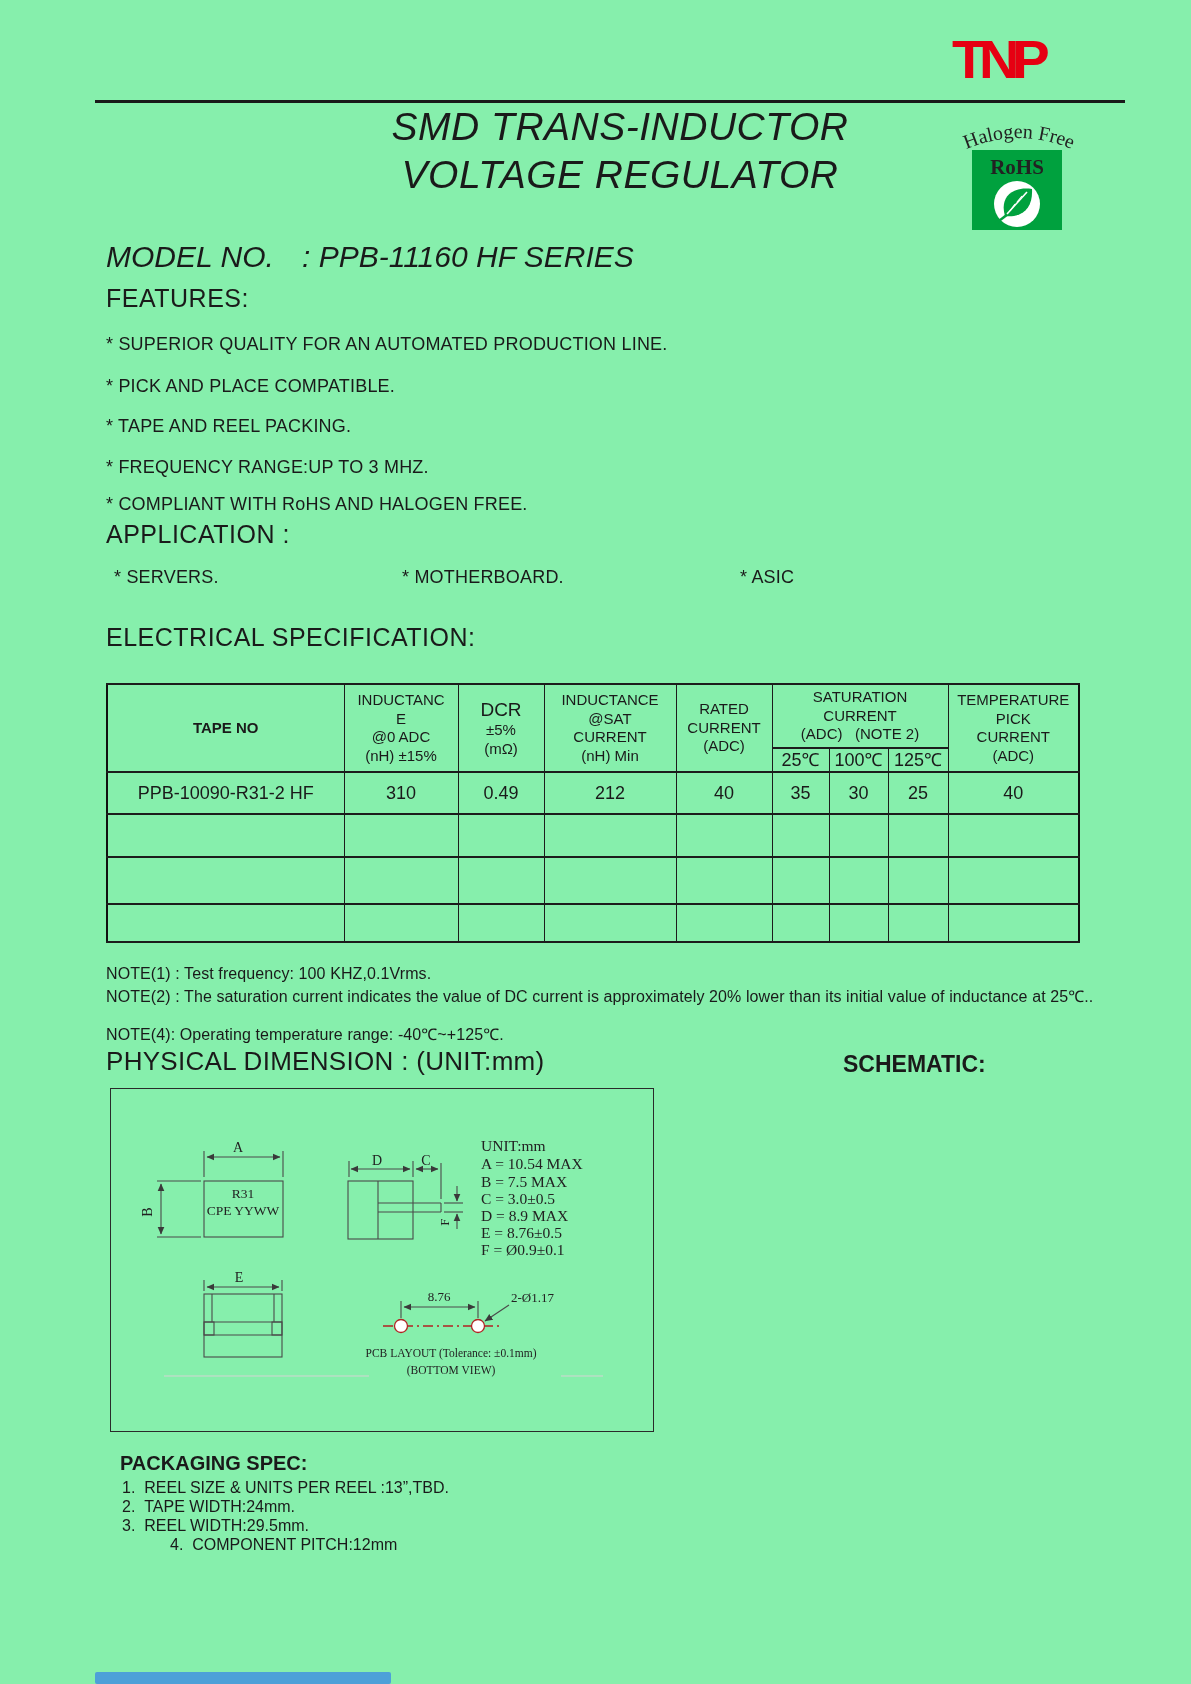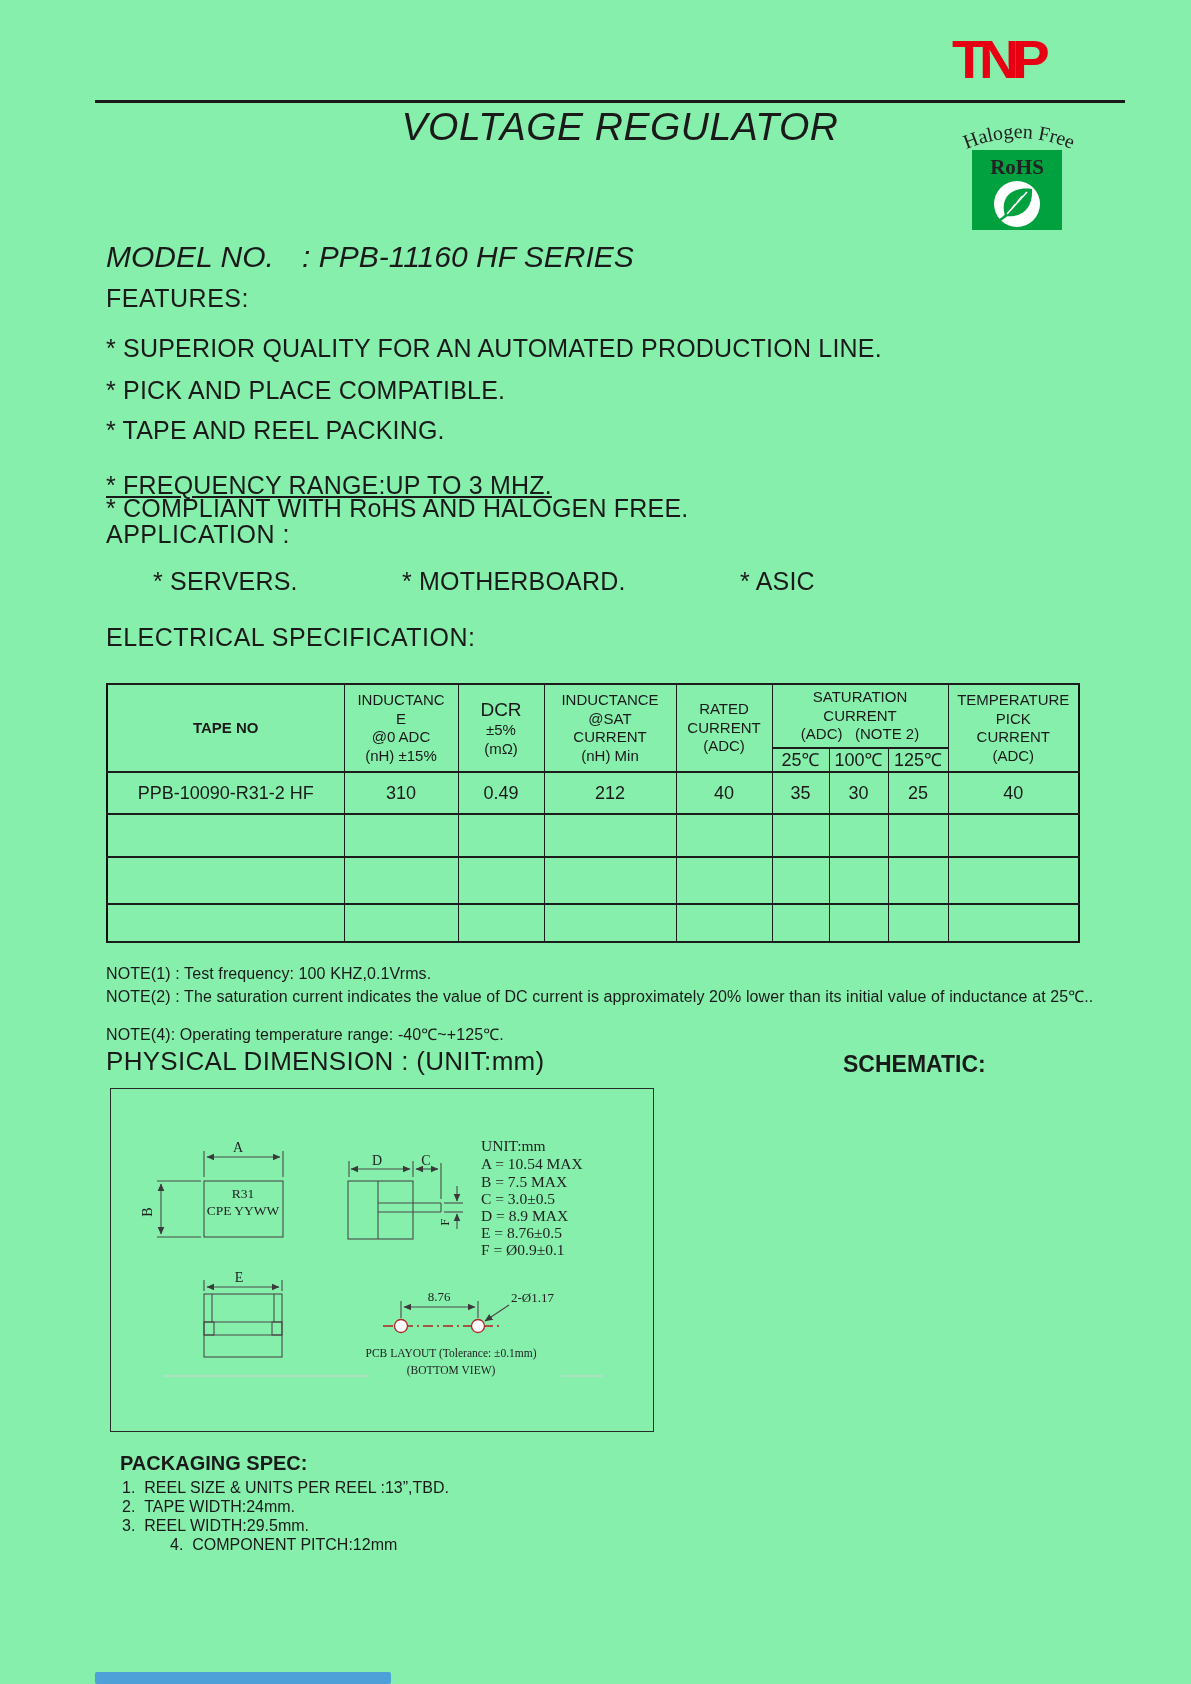--- a/index.html
+++ b/index.html
@@ -7,21 +7,21 @@
         font-family:"Liberation Sans",sans-serif;color:#1a1a1a;padding-left:36px;}
   .abs{position:absolute;}
   .logo{left:952px;top:28px;font-size:54px;font-weight:700;color:#e60012;
         letter-spacing:-7px;transform:scaleX(1.04);transform-origin:left top;}
   .rule{left:95px;top:100px;width:1030px;height:3px;background:#1a1a1a;}
   .title{left:320px;top:103px;width:600px;text-align:center;font-style:italic;
          font-size:39px;line-height:48px;letter-spacing:0.5px;}
   .model-line{left:106px;top:240px;font-style:italic;font-size:30px;}
   .model-label{display:inline-block;width:196px;}
   .h1{font-size:25px;letter-spacing:0.5px;}
-  .feat{font-size:25px;letter-spacing:0.2px;}
+  .feat{font-size:18px;letter-spacing:0.2px;}
   .notes{font-size:16px;letter-spacing:0.1px;}
   .spec-wrap{left:106px;top:683px;}
   table.spec{border-collapse:collapse;table-layout:fixed;width:972px;}
   table.spec td{border:1.6px solid #1c1c1c;border-top-width:2.3px;border-bottom-width:2.3px;
         text-align:center;vertical-align:middle;font-size:15px;line-height:1.24;
         padding:0 3px;overflow:hidden;}
   table.spec{border:2.6px solid #111;}
   .pre{white-space:pre-line;}
   td.partno-h{font-weight:700;font-size:16px;}
   td.satL{text-align:left;padding-left:7px;}
@@ -42,20 +42,21 @@
 </head>
 <body>
 
 <div class="page">
 
   <div class="abs logo">TNP</div>
 
   <div class="abs rule"></div>
 
   <div class="abs title">
+    <div>SMD TRANS-INDUCTOR</div>
     <div>VOLTAGE REGULATOR</div>
   </div>
 
   <svg class="abs" style="left:935px;top:108px;" width="168" height="130" viewBox="0 0 168 130">
     <defs>
         <path id="arcp" d="M 10 52 Q 84 8 158 52" fill="none"></path>
       </defs>
     <text font-size="20">
       <textPath href="#arcp" startOffset="50%" text-anchor="middle">Halogen Free</textPath>
     </text>
@@ -71,25 +72,25 @@
   </svg>
 
   <div class="abs model-line" style="left:106px;top:240px;">
     <span class="model-label">MODEL NO.</span><span>: PPB-11160 HF SERIES</span>
   </div>
 
   <div class="abs h1" style="left:106px;top:284px;">FEATURES:</div>
   <div class="abs feat" style="left:106px;top:334px;">* SUPERIOR QUALITY FOR AN AUTOMATED PRODUCTION LINE.</div>
   <div class="abs feat" style="left:106px;top:376px;">* PICK AND PLACE COMPATIBLE.</div>
   <div class="abs feat" style="left:106px;top:416px;">* TAPE AND REEL PACKING.</div>
-  <div class="abs feat" style="left:106px;top:471px;text-decoration:underline;">* FREQUENCY RANGE:UP TO 3 MHZ.</div>
+  <div class="abs feat" style="left:106px;top:457px;">* FREQUENCY RANGE:UP TO 3 MHZ.</div>
   <div class="abs feat" style="left:106px;top:494px;">* COMPLIANT WITH RoHS AND HALOGEN FREE.</div>
 
   <div class="abs h1" style="left:106px;top:520px;">APPLICATION :</div>
-  <div class="abs feat" style="left:114px;top:567px;margin-left:39px;">* SERVERS.</div>
+  <div class="abs feat" style="left:114px;top:567px;">* SERVERS.</div>
   <div class="abs feat" style="left:402px;top:567px;">* MOTHERBOARD.</div>
   <div class="abs feat" style="left:740px;top:567px;">* ASIC</div>
 
   <div class="abs h1" style="left:106px;top:623px;">ELECTRICAL SPECIFICATION:</div>
 
   <div class="abs spec-wrap">
     <table class="spec">
       <colgroup>
         <col style="width:237px">
           <col style="width:114px">

